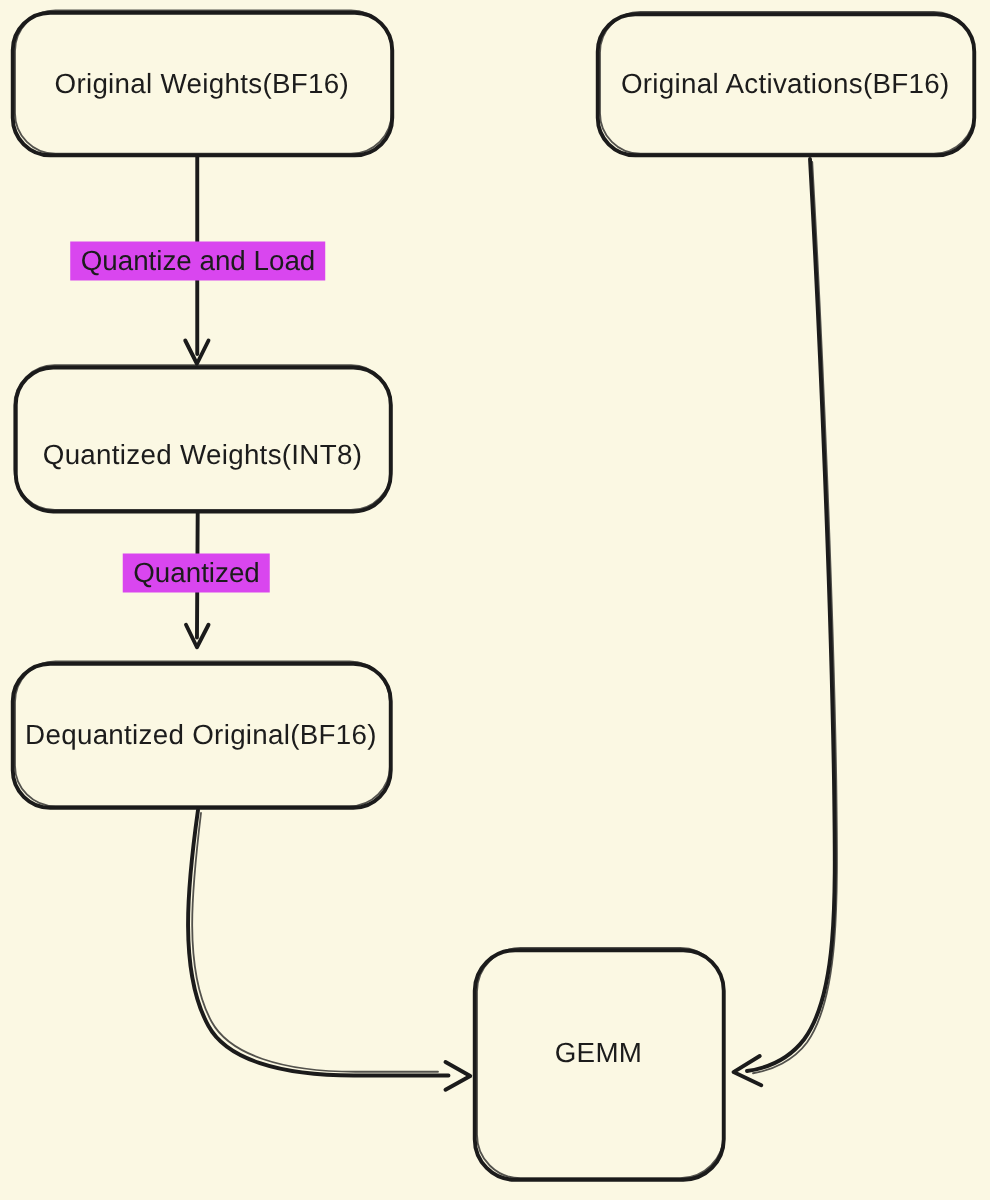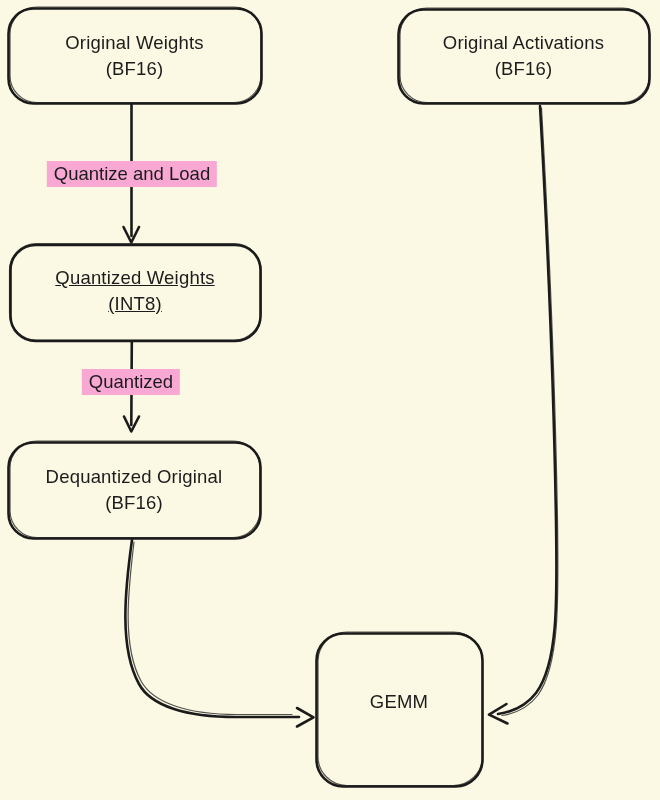--- a/index.html
+++ b/index.html
@@ -19,33 +19,32 @@
   svg.diagram {
     position: absolute;
     left: 0;
     top: 0;
     width: 660px;
     height: 800px;
   }
   .node-label {
     position: absolute;
     display: flex;
-    flex-direction: column;
     justify-content: center;
     align-items: center;
     text-align: center;
     font-size: 18.5px;
     line-height: 26px;
     letter-spacing: 0.2px;
     pointer-events: none;
   }
   .edge-label {
     position: absolute;
     transform: translate(-50%, -50%);
-    background: #f9a8d4;
+    background: #d946ef;
     padding: 2px 7px;
     font-size: 18.5px;
     white-space: nowrap;
     pointer-events: none;
   }
   .sketch  { fill: none; stroke: #1b1b1b; stroke-width: 2.6; stroke-linecap: round; stroke-linejoin: round; }
   .sketch2 { fill: none; stroke: #1b1b1b; stroke-width: 1.2; stroke-linecap: round; stroke-linejoin: round; opacity: 0.75; }
   .boxfill { fill: #fbf8e3; }
 </style>
 </head>
@@ -106,21 +105,21 @@
   <div class="node-label" style="left:8px; top:8px; width:253px; height:95px;">
     <div>Original Weights</div>
     <div>(BF16)</div>
   </div>
 
   <div class="node-label" style="left:398px; top:9px; width:251px; height:94px;">
     <div>Original Activations</div>
     <div>(BF16)</div>
   </div>
 
-  <div class="node-label" style="left:10px; top:243px; width:250px; height:96px;text-decoration:underline;">
+  <div class="node-label" style="left:10px; top:255px; width:250px; height:96px;">
     <div>Quantized Weights</div>
     <div>(INT8)</div>
   </div>
 
   <div class="node-label" style="left:8px; top:442px; width:252px; height:96px;">
     <div>Dequantized Original</div>
     <div>(BF16)</div>
   </div>
 
   <div class="node-label" style="left:316px; top:633px; width:166px; height:138px;">

